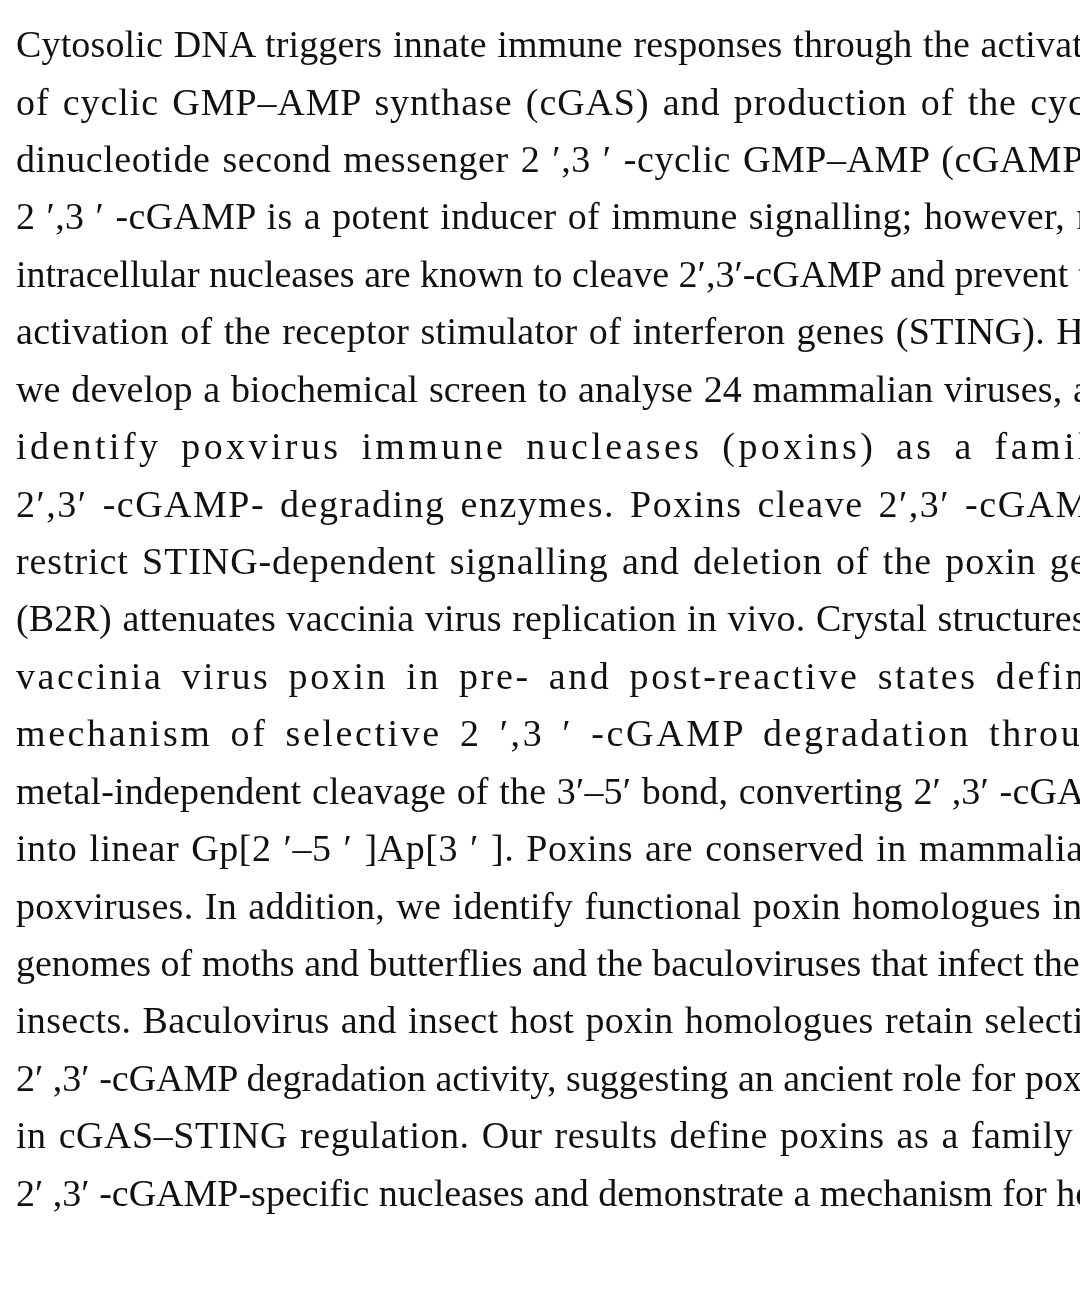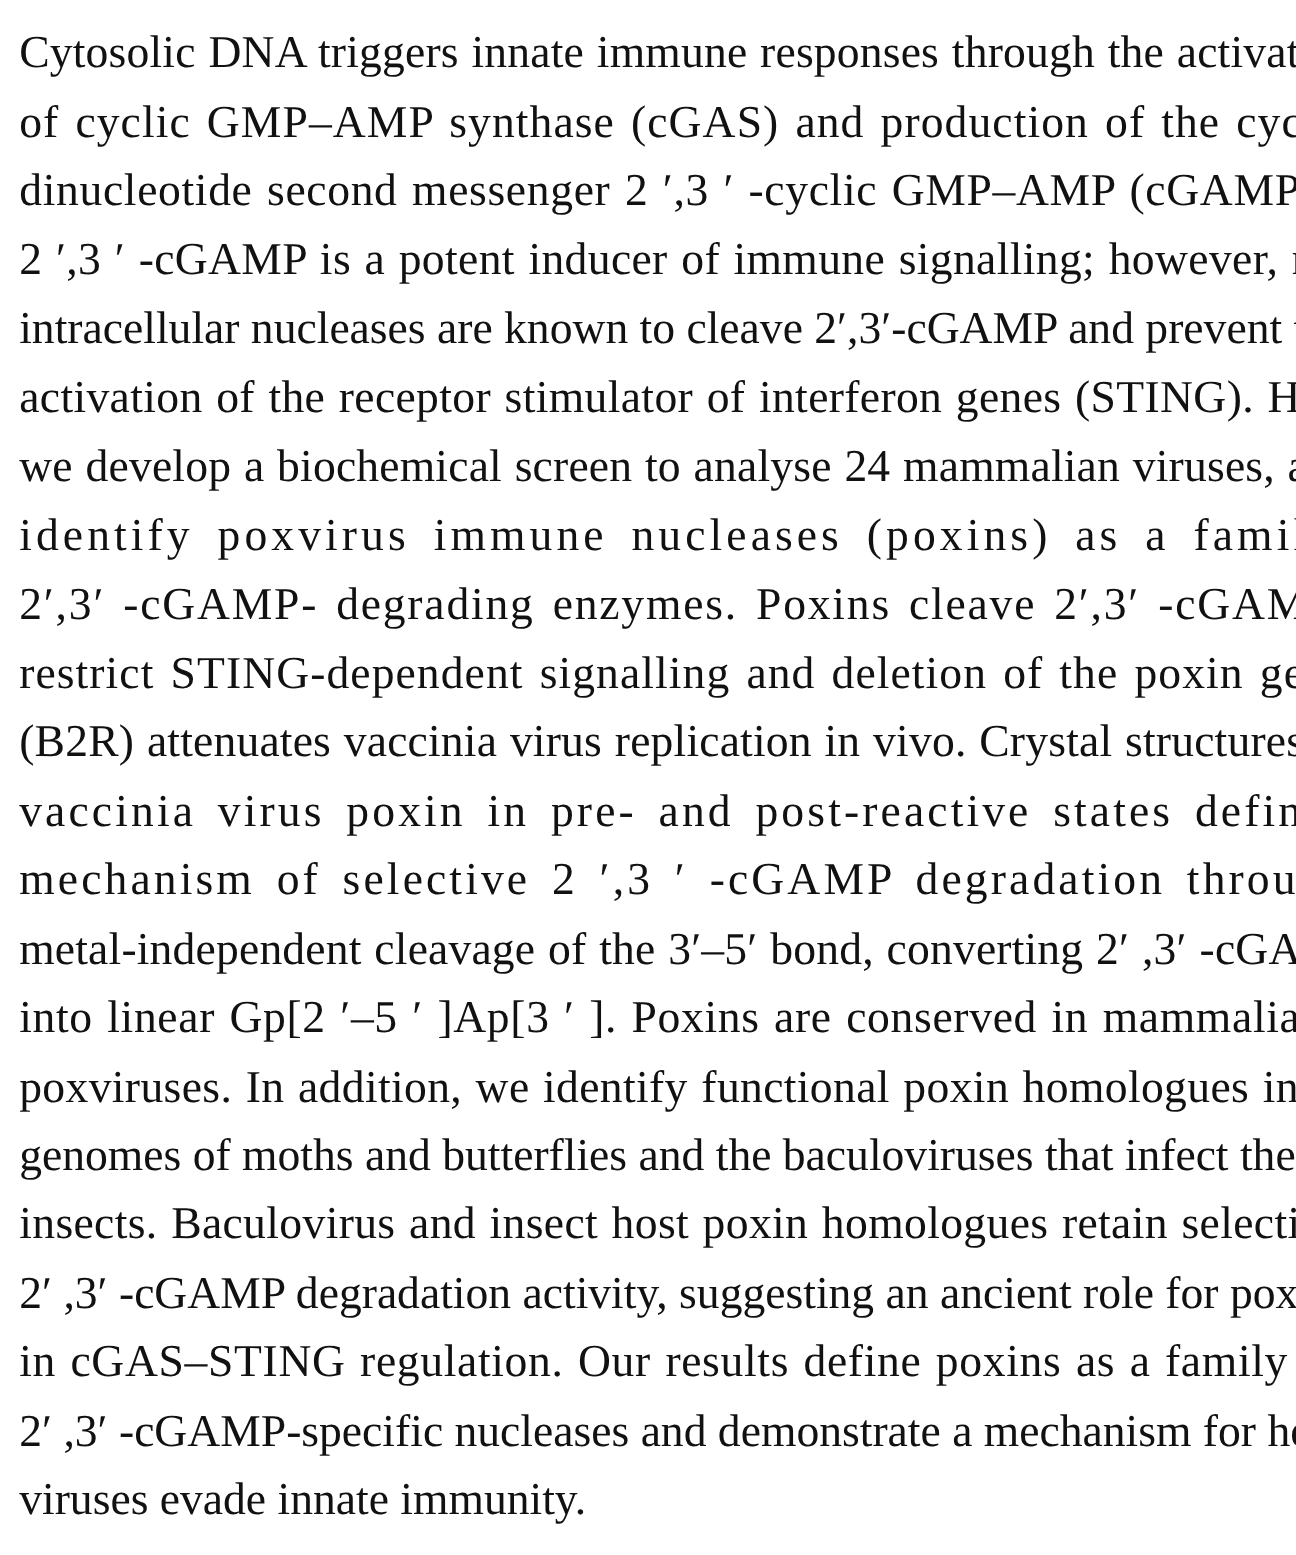--- a/index.html
+++ b/index.html
@@ -89,15 +89,14 @@
   <div class="line ls-0" style="top:943px;">genomes of moths and butterflies and the baculoviruses that infect these</div>
 
   <div class="line ls-02" style="top:1000px;">insects. Baculovirus and insect host poxin homologues retain selective</div>
 
   <div class="line ls-0" style="top:1058px;">2′ ,3′ -cGAMP degradation activity, suggesting an ancient role for poxins</div>
 
   <div class="line ls-03" style="top:1115px;">in cGAS–STING regulation. Our results define poxins as a family of</div>
 
   <div class="line ls-0" style="top:1173px;">2′ ,3′ -cGAMP-specific nucleases and demonstrate a mechanism for how</div>
 
-  <div class="line ls-last" style="top:1230px;">viruses evade innate immunity.</div>
 
 </div>
 
 </body></html>

